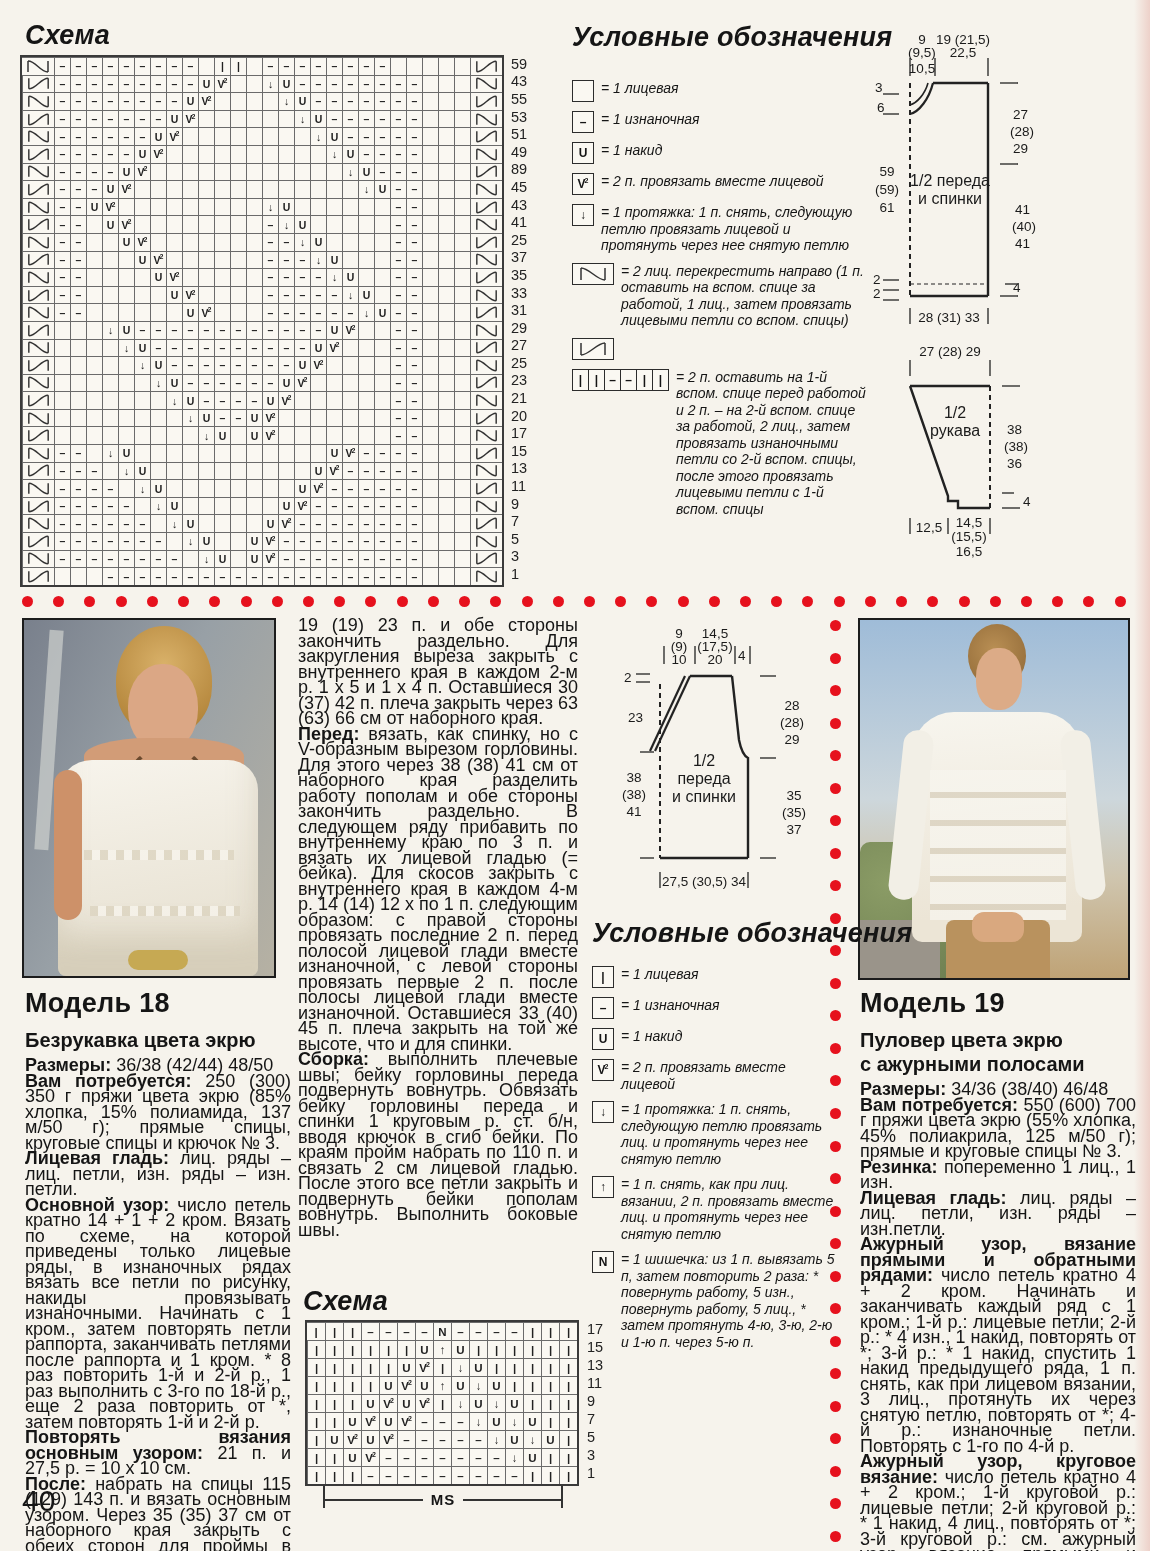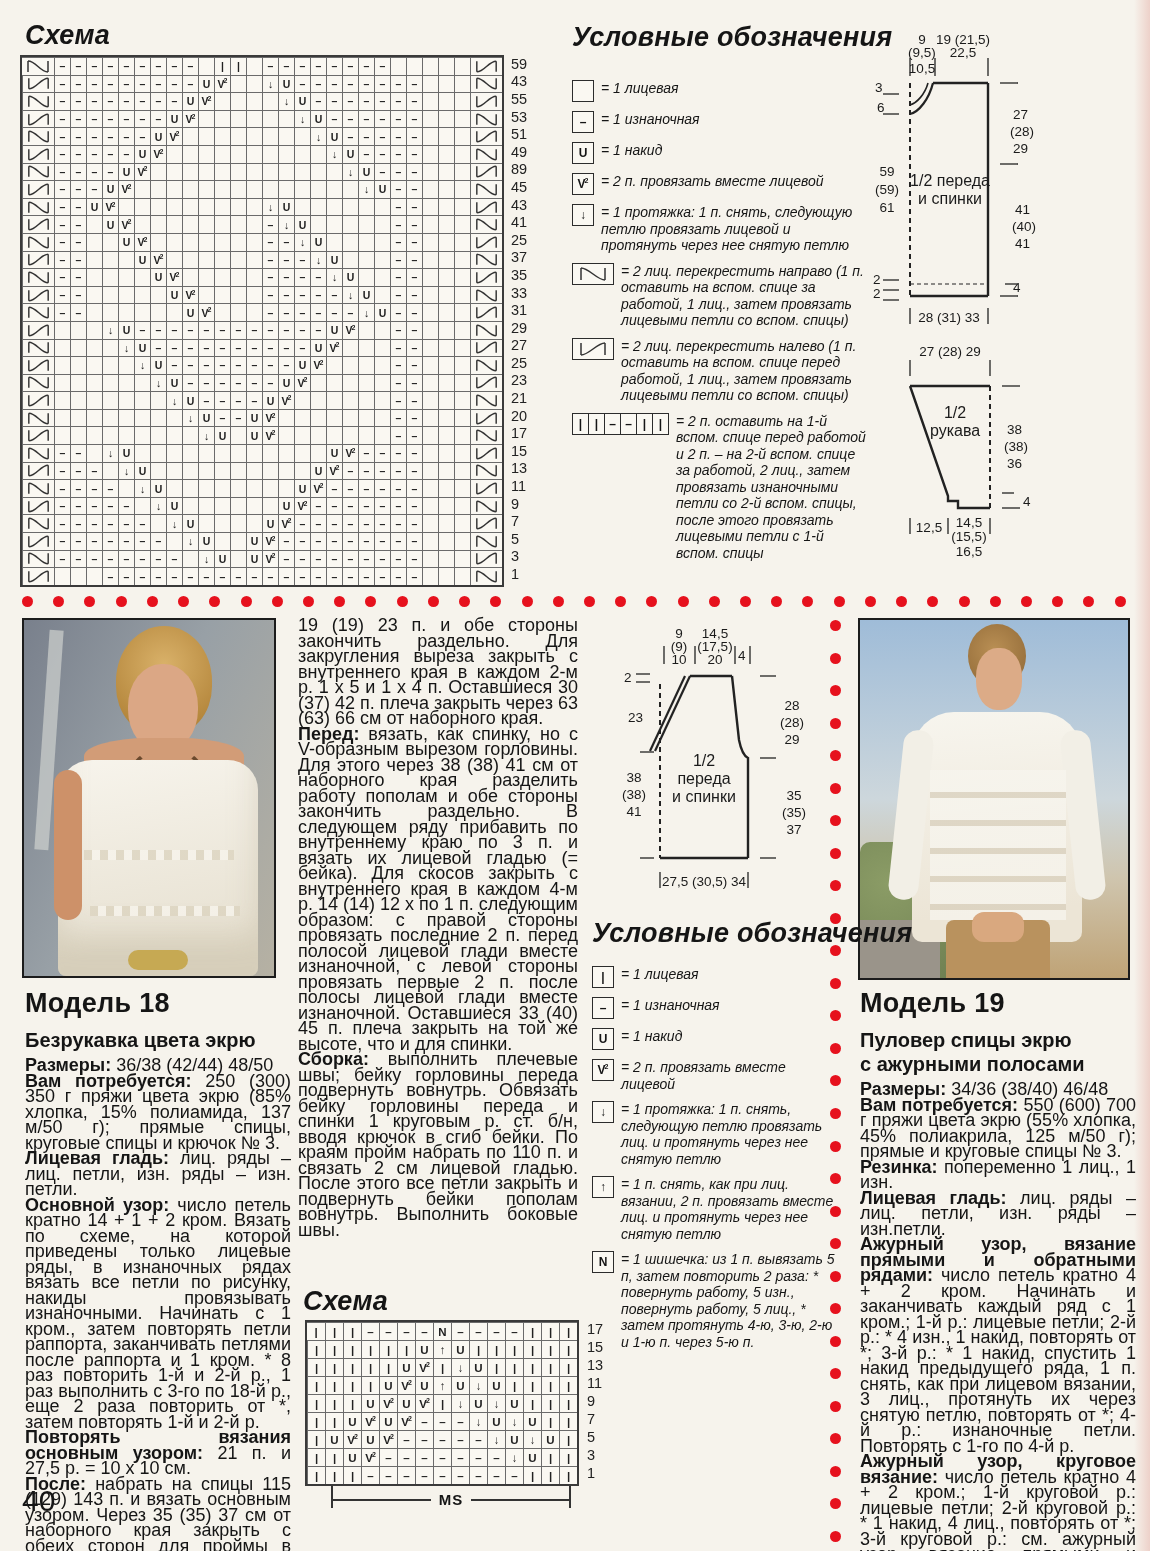--- a/index.html
+++ b/index.html
@@ -1335,21 +1335,20 @@
       <div class="leg-item">
         <div class="leg-sym">
           <div class="leg-box" style="width: 40px;">
             <svg width="36" height="18" viewBox="0 0 36 18" fill="none" stroke="#333" stroke-width="1.5">
               <line x1="6" y1="3" x2="6" y2="15"></line>
               <line x1="30" y1="3" x2="30" y2="15"></line>
               <path d="M6 15 C14 15 22 3 30 3"></path>
             </svg>
           </div>
         </div>
-        <div class="leg-text">= 2 лиц. перекрестить налево (1 п. оставить на вспом. спице перед работой, 1 лиц., затем провязать лицевыми петли со вспом. спицы)</div>
       </div>
       <div class="leg-item">
         <div class="leg-sym">
           <div class="leg-box" style="width: 15px;">|</div>
           <div class="leg-box" style="width: 15px;">|</div>
           <div class="leg-box" style="width: 15px;">–</div>
           <div class="leg-box" style="width: 15px;">–</div>
           <div class="leg-box" style="width: 15px;">|</div>
           <div class="leg-box" style="width: 15px;">|</div>
         </div>
@@ -1784,29 +1783,29 @@
         <div class="">15</div>
         <div class="">13</div>
         <div class="">11</div>
         <div class="">9</div>
         <div class="">7</div>
         <div class="">5</div>
         <div class="">3</div>
         <div class="">1</div>
       </div>
   </div>
-  <div class="abs ms-wrap" style="left:331px;top:1486px;width:236px;">
+  <div class="abs ms-wrap" style="left:323px;top:1486px;width:236px;">
     <span class="ms-line"></span>
     <span class="ms-label">MS</span>
     <span class="ms-line"></span>
   </div>
 
   <div class="abs model-title" style="left:860px;top:988px;">Модель 19</div>
   <div class="abs model-sub" style="left:860px;top:1028px;">
-    <div>Пуловер спицы экрю</div>
+    <div>Пуловер цвета экрю</div>
     <div>с ажурными полосами</div>
   </div>
   <div class="abs col" style="left:860px;top:1082px;width:276px;" id="m19paras">
       <p><b>Размеры: </b>34/36 (38/40) 46/48</p>
       <p><b>Вам потребуется: </b>550 (600) 700 г пряжи цвета экрю (55% хлопка, 45% полиакрила, 125 м/50 г); прямые и круговые спицы № 3.</p>
       <p><b>Резинка: </b>попеременно 1 лиц., 1 изн.</p>
       <p><b>Лицевая гладь: </b>лиц. ряды – лиц. петли, изн. ряды – изн.петли.</p>
       <p><b>Ажурный узор, вязание прямыми и обратными рядами: </b>число петель кратно 4 + 2 кром. Начинать и заканчивать каждый ряд с 1 кром.; 1-й р.: лицевые петли; 2-й р.: * 4 изн., 1 накид, повторять от *; 3-й р.: * 1 накид, спустить 1 накид предыдущего ряда, 1 п. снять, как при лицевом вязании, 3 лиц., протянуть их через снятую петлю, повторять от *; 4-й р.: изнаночные петли. Повторять с 1-го по 4-й р.</p>
       <p><b>Ажурный узор, круговое вязание: </b>число петель кратно 4 + 2 кром.; 1-й круговой р.: лицевые петли; 2-й круговой р.: * 1 накид, 4 лиц., повторять от *; 3-й круговой р.: см. ажурный узор, вязание прямыми и обратными рядами; 4-й круговой р.: лицевые петли. Повторять с 1-го по 4-й круговой р.</p>
     </div>

